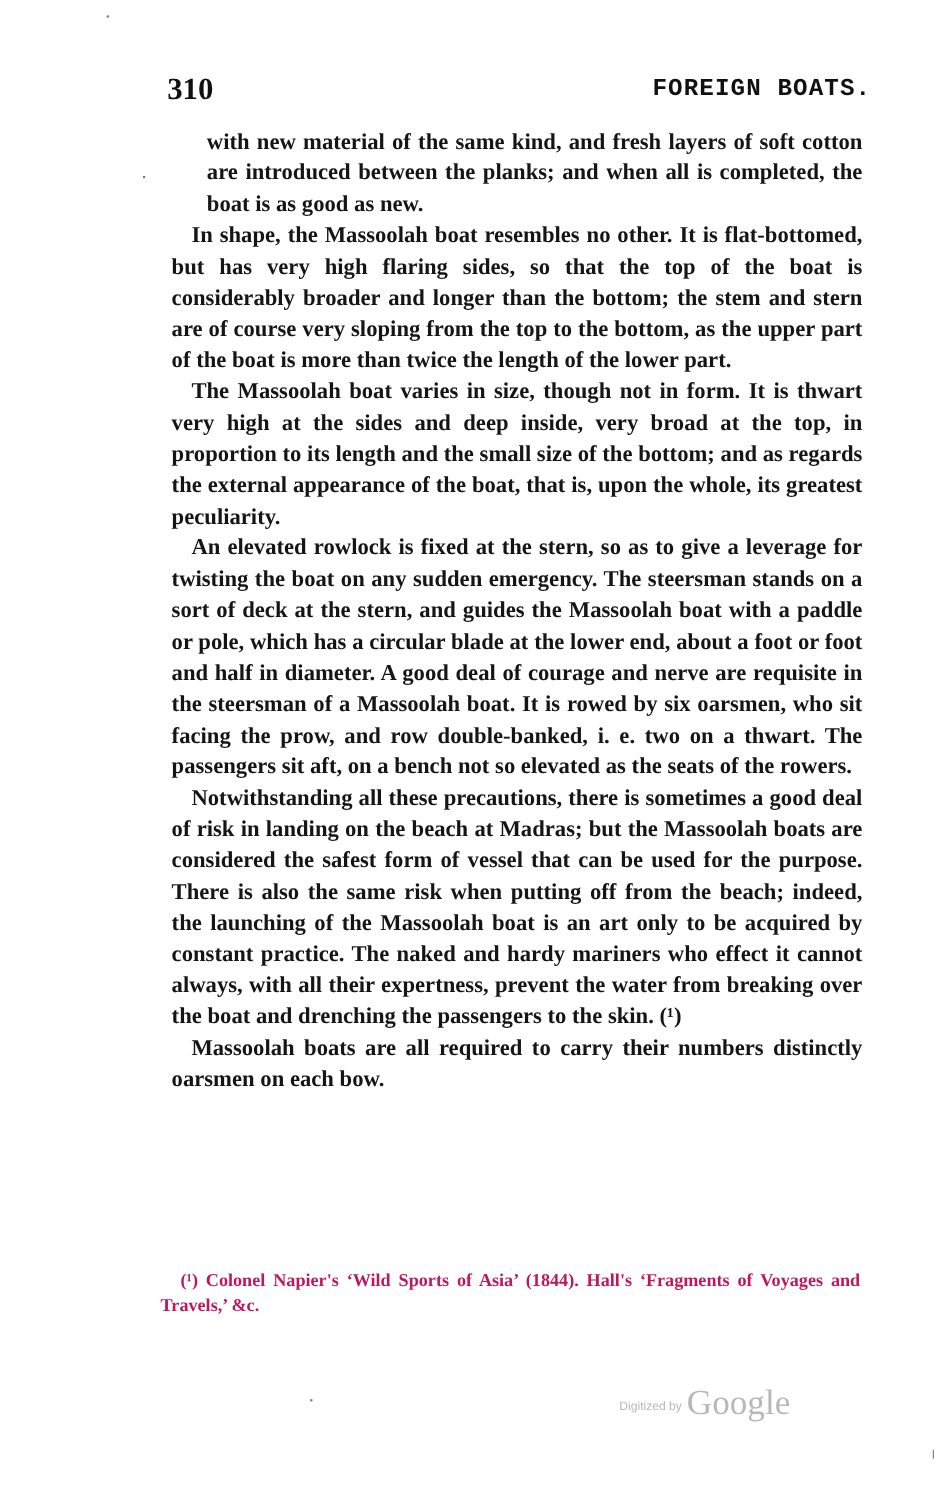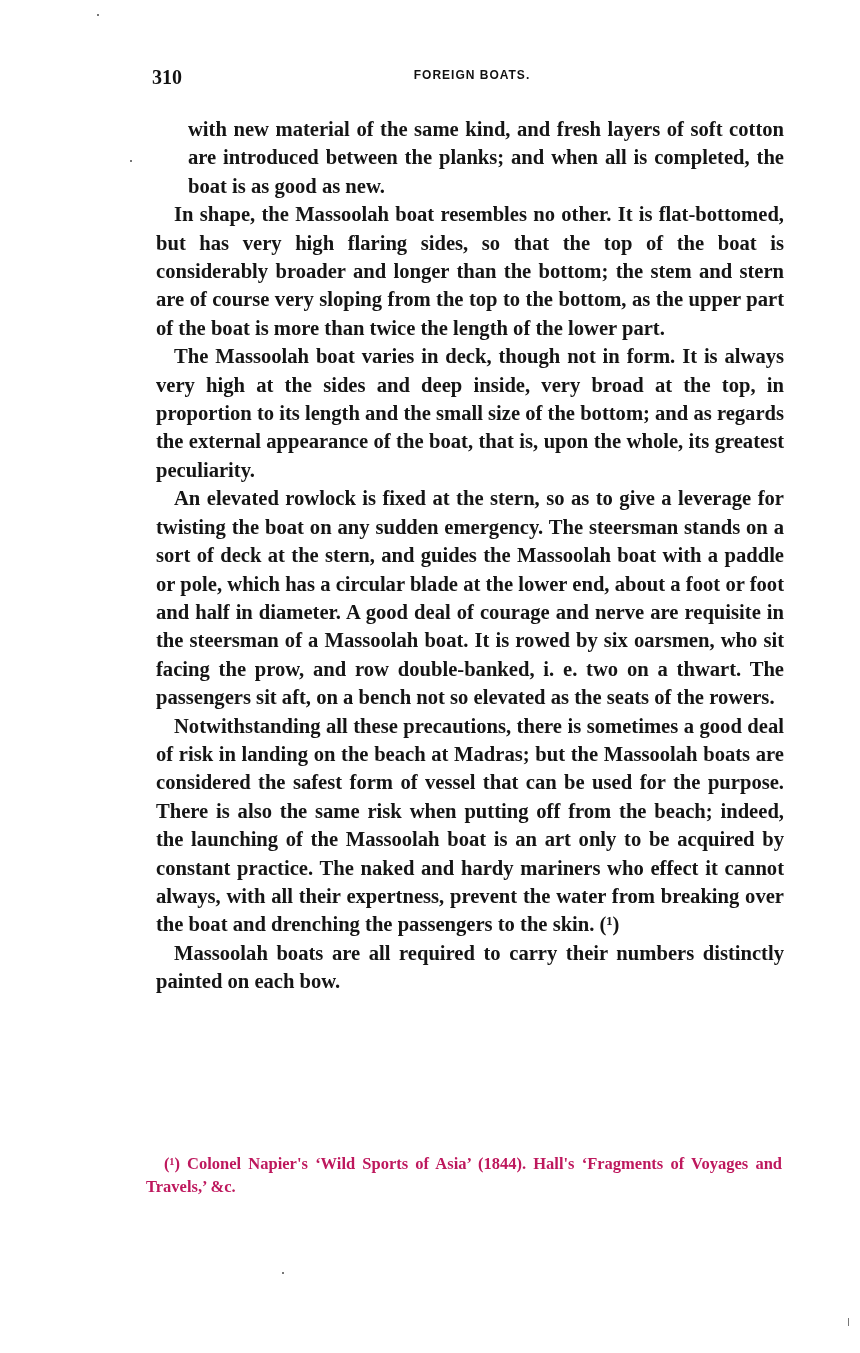--- a/index.html
+++ b/index.html
@@ -1,20 +1,20 @@
 <!DOCTYPE html>
 <html><head>
 <meta charset="utf-8">
 <style>
   html, body { margin: 0; padding: 0; background: #ffffff; }
   body { width: 860px; height: 1353px; position: relative; overflow: hidden; font-family: "DejaVu Serif", "Liberation Serif", serif; color: #111; }
   .page { position: absolute; left: 0; top: 0; width: 860px; height: 1353px; }
   .running-head { position: absolute; top: 66px; left: 152px; width: 640px; height: 30px; }
-  .page-num { position: absolute; left: 0; top: 0; font-size: 20px; font-weight: bold; font-family: "Liberation Serif", serif; }
-  .head-title { position: absolute; left: 0; width: 640px; top: 2px; text-align: center; font-size: 12px; font-family: Liberation Sans, sans-serif; letter-spacing: 1px; font-weight: bold; }
+  .page-num { position: absolute; left: 0; top: 0; font-size: 28px; font-weight: bold; font-family: "Liberation Serif", serif; }
+  .head-title { position: absolute; left: 0; width: 640px; top: 2px; text-align: right; font-size: 22px; font-family: Liberation Mono, monospace; letter-spacing: 1px; font-weight: bold; }
   .body-text { position: absolute; left: 156px; top: 115px; width: 628px; font-family: "Liberation Serif", serif; font-size: 20.6px; line-height: 28.4px; text-align: justify; font-weight: bold; color: #151515; }
   .body-text p { margin: 0; text-indent: 18px; }
   .body-text p.cont { text-indent: 0; margin-left: 32px; }
   .footnotes { position: absolute; left: 146px; top: 1152px; width: 636px; font-family: "Liberation Serif", serif; font-size: 16.5px; line-height: 23px; text-align: justify; font-weight: bold; color: #be185d; }
   .footnotes p { margin: 0; text-indent: 18px; }
   .watermark { position: absolute; left: 563px; top: 1256px; color: #b8b8b8; font-family: "Liberation Sans", sans-serif; }
   .wm-small { font-size: 11px; vertical-align: 3px; }
   .wm-big { font-size: 32px; font-family: "Liberation Serif", serif; }
   .speck { position: absolute; width: 2px; height: 2px; background: #777; }
 </style>
@@ -28,23 +28,27 @@
   <div class="speck" style="left:848px;top:1318px;height:8px;width:1px;"></div>
 
   <div class="running-head">
     <span class="page-num">310</span>
     <div class="head-title">FOREIGN BOATS.</div>
   </div>
 
   <div class="body-text">
     <p class="cont">with new material of the same kind, and fresh layers of soft cotton are introduced between the planks; and when all is completed, the boat is as good as new.</p>
     <p>In shape, the Massoolah boat resembles no other. It is flat-bottomed, but has very high flaring sides, so that the top of the boat is considerably broader and longer than the bottom; the stem and stern are of course very sloping from the top to the bottom, as the upper part of the boat is more than twice the length of the lower part.</p>
-    <p>The Massoolah boat varies in deck, though not in form. It is always very high at the sides and deep inside, very broad at the top, in proportion to its length and the small size of the bottom; and as regards the external appearance of the boat, that is, upon the whole, its greatest peculiarity.</p>
+    <p>The Massoolah boat varies in size, though not in form. It is thwart very high at the sides and deep inside, very broad at the top, in proportion to its length and the small size of the bottom; and as regards the external appearance of the boat, that is, upon the whole, its greatest peculiarity.</p>
     <p>An elevated rowlock is fixed at the stern, so as to give a leverage for twisting the boat on any sudden emergency. The steersman stands on a sort of deck at the stern, and guides the Massoolah boat with a paddle or pole, which has a circular blade at the lower end, about a foot or foot and half in diameter. A good deal of courage and nerve are requisite in the steersman of a Massoolah boat. It is rowed by six oarsmen, who sit facing the prow, and row double-banked, i. e. two on a thwart. The passengers sit aft, on a bench not so elevated as the seats of the rowers.</p>
     <p>Notwithstanding all these precautions, there is sometimes a good deal of risk in landing on the beach at Madras; but the Massoolah boats are considered the safest form of vessel that can be used for the purpose. There is also the same risk when putting off from the beach; indeed, the launching of the Massoolah boat is an art only to be acquired by constant practice. The naked and hardy mariners who effect it cannot always, with all their expertness, prevent the water from breaking over the boat and drenching the passengers to the skin. (¹)</p>
-    <p>Massoolah boats are all required to carry their numbers distinctly painted on each bow.</p>
+    <p>Massoolah boats are all required to carry their numbers distinctly oarsmen on each bow.</p>
   </div>
 
   <div class="footnotes">
     <p>(¹) Colonel Napier's ‘Wild Sports of Asia’ (1844). Hall's ‘Fragments of Voyages and Travels,’ &amp;c.</p>
   </div>
 
+  <div class="watermark">
+    <span class="wm-small">Digitized by</span>
+    <span class="wm-big">Google</span>
+  </div>
 </div>
 
 </body></html>

